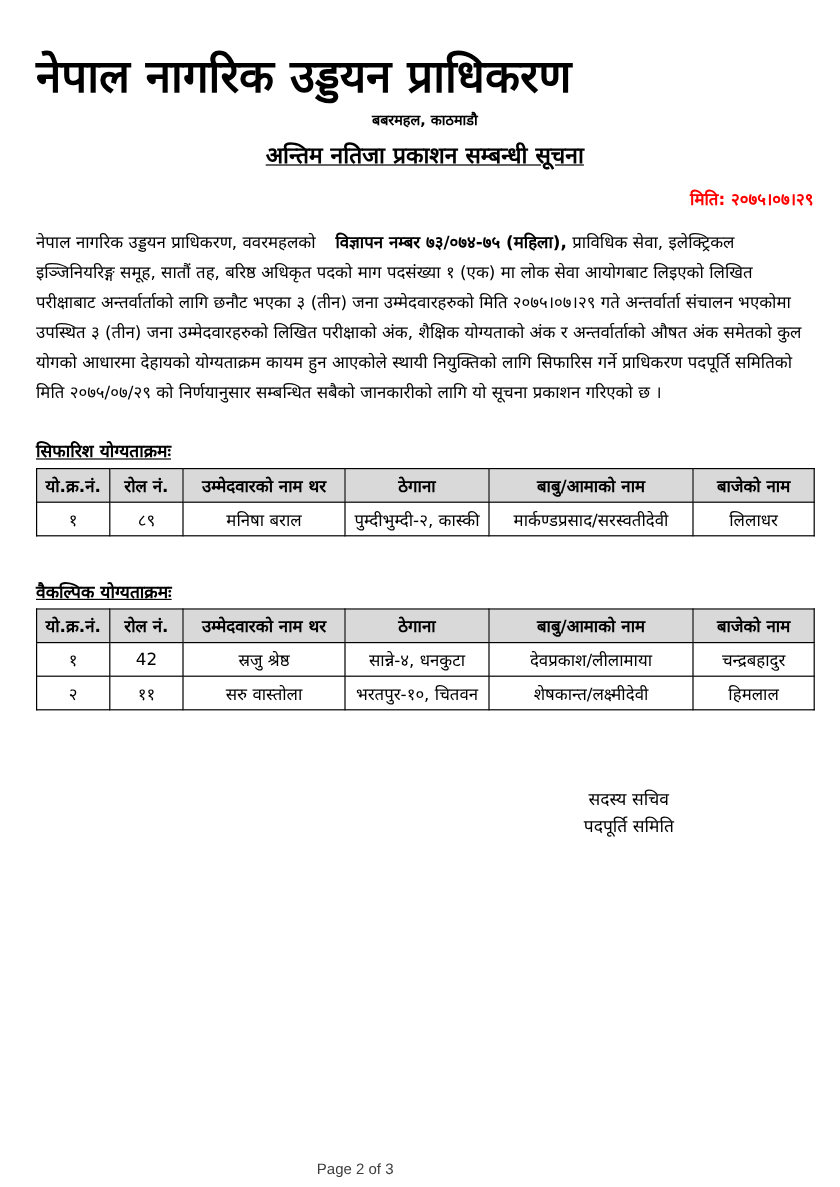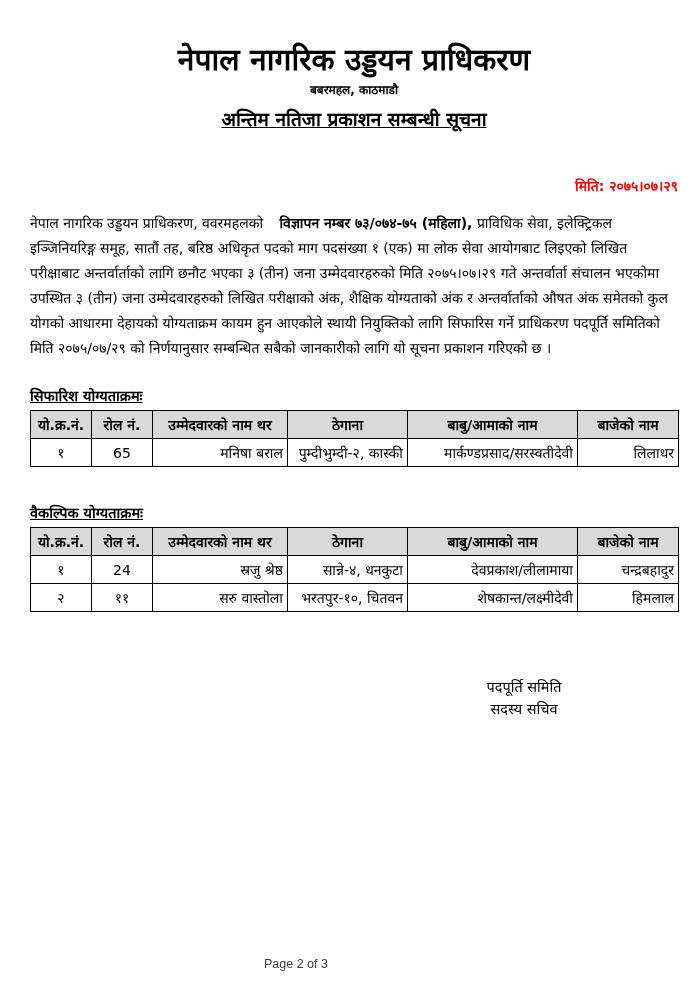--- a/index.html
+++ b/index.html
@@ -8,22 +8,21 @@
     width: 700px; height: 989px;
     background: #ffffff;
     color: #000000;
     font-family: "DejaVu Sans", sans-serif;
     overflow: hidden;
     position: relative;
   }
   .doc { padding: 40px 22px 0 30px; }
 
   .title {
-    text-align: center;
-    font-size: 30px;
+    font-size: 38px;
     font-weight: bold;
     margin: 0;
     line-height: 1.3;
   }
   .subtitle {
     text-align: center;
     font-size: 12px;
     font-weight: bold;
     margin: 2px 0 0 0;
   }
@@ -32,21 +31,21 @@
     font-size: 19px;
     font-weight: bold;
     text-decoration: underline;
     margin: 8px 0 4px 0;
   }
   .date-line {
     text-align: right;
     font-size: 14px;
     font-weight: bold;
     color: var(--accent-red, #ff0000);
-    margin: 44px 0 0 0;
+    margin: 14px 0 0 0;
   }
   .para {
     font-size: 14px;
     line-height: 25px;
     margin: 16px 0 0 0;
     text-align: left;
   }
   .para .bold-seg { font-weight: bold; padding-left: 12px; }
 
   .section-title {
@@ -72,33 +71,33 @@
     font-size: 14px;
     overflow: hidden;
     white-space: nowrap;
   }
   table.result-table th {
     background: var(--header-bg, #d9d9d9);
     font-weight: bold;
     text-align: center;
   }
   td.c { text-align: center; }
-  td.l { text-align: right; }
+  td.l { text-align: center; }
 
   .signature {
     margin: 64px 0 0 374px;
     width: 240px;
     text-align: center;
     font-size: 14.5px;
     line-height: 22px;
   }
 
   .page-footer {
     position: absolute;
-    left: 0; bottom: 18px;
+    left: 0; bottom: 8px;
     width: 592px;
     text-align: center;
     font-size: 12.5px;
     color: #3d3d3d;
     font-family: "Liberation Sans", sans-serif;
   }
 </style>
 </head>
 <body>
 
@@ -129,21 +128,21 @@
           <th>रोल नं.</th>
           <th>उम्मेदवारको नाम थर</th>
           <th>ठेगाना</th>
           <th>बाबु/आमाको नाम</th>
           <th>बाजेको नाम</th>
         </tr>
       </thead>
       <tbody>
         <tr>
           <td class="c">१</td>
-          <td class="c">65</td>
+          <td class="c">८९</td>
           <td class="l">मनिषा बराल</td>
           <td class="l">पुम्दीभुम्दी-२, कास्की</td>
           <td class="l">मार्कण्डप्रसाद/सरस्वतीदेवी</td>
           <td class="l">लिलाधर</td>
         </tr>
       </tbody>
     </table>
   </div>
 
   <div class="sec-2">
@@ -163,38 +162,38 @@
           <th>रोल नं.</th>
           <th>उम्मेदवारको नाम थर</th>
           <th>ठेगाना</th>
           <th>बाबु/आमाको नाम</th>
           <th>बाजेको नाम</th>
         </tr>
       </thead>
       <tbody>
         <tr>
           <td class="c">१</td>
-          <td class="c">24</td>
+          <td class="c">42</td>
           <td class="l">स्रजु श्रेष्ठ</td>
           <td class="l">सान्ने-४, धनकुटा</td>
           <td class="l">देवप्रकाश/लीलामाया</td>
           <td class="l">चन्द्रबहादुर</td>
         </tr>
         <tr>
           <td class="c">२</td>
           <td class="c">११</td>
           <td class="l">सरु वास्तोला</td>
           <td class="l">भरतपुर-१०, चितवन</td>
           <td class="l">शेषकान्त/लक्ष्मीदेवी</td>
           <td class="l">हिमलाल</td>
         </tr>
       </tbody>
     </table>
   </div>
 
   <div class="signature">
+    <div>सदस्य सचिव</div>
     <div>पदपूर्ति समिति</div>
-    <div>सदस्य सचिव</div>
   </div>
 
 </div>
 
 <div class="page-footer">Page 2 of 3</div>
 
 </body></html>

